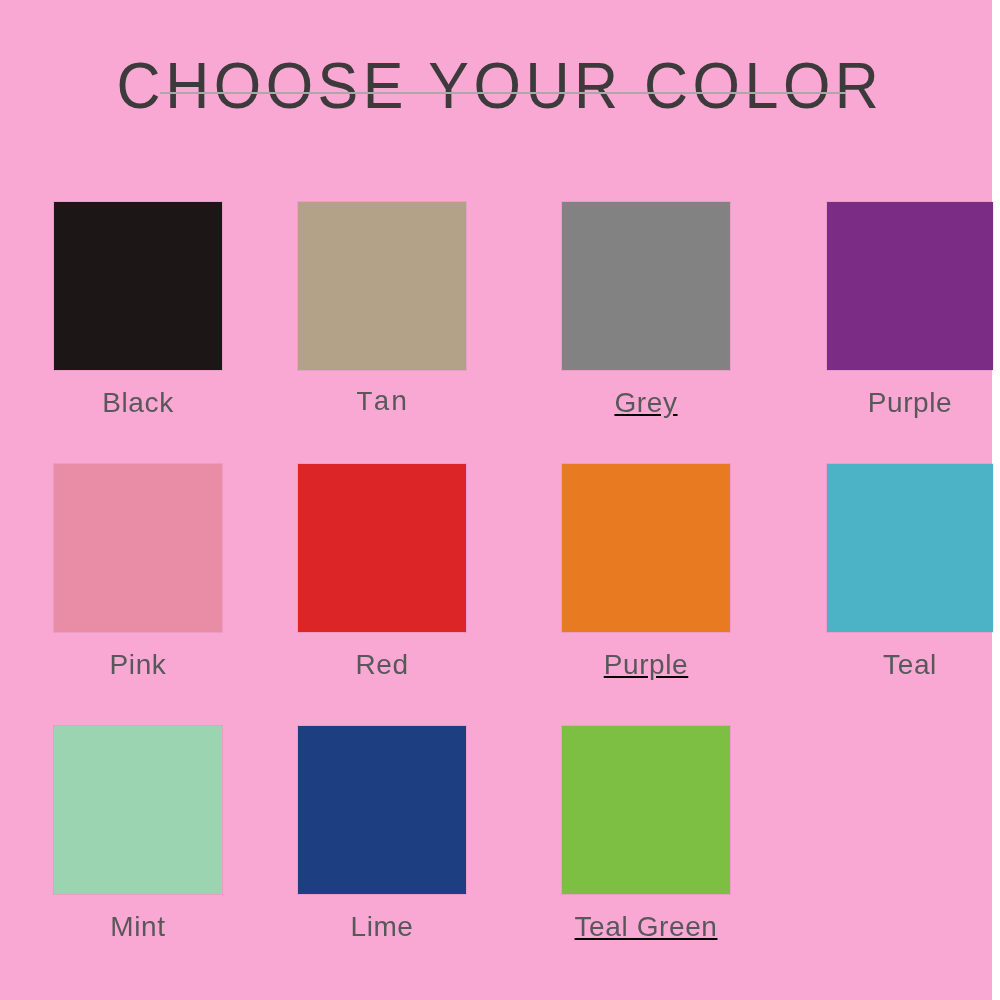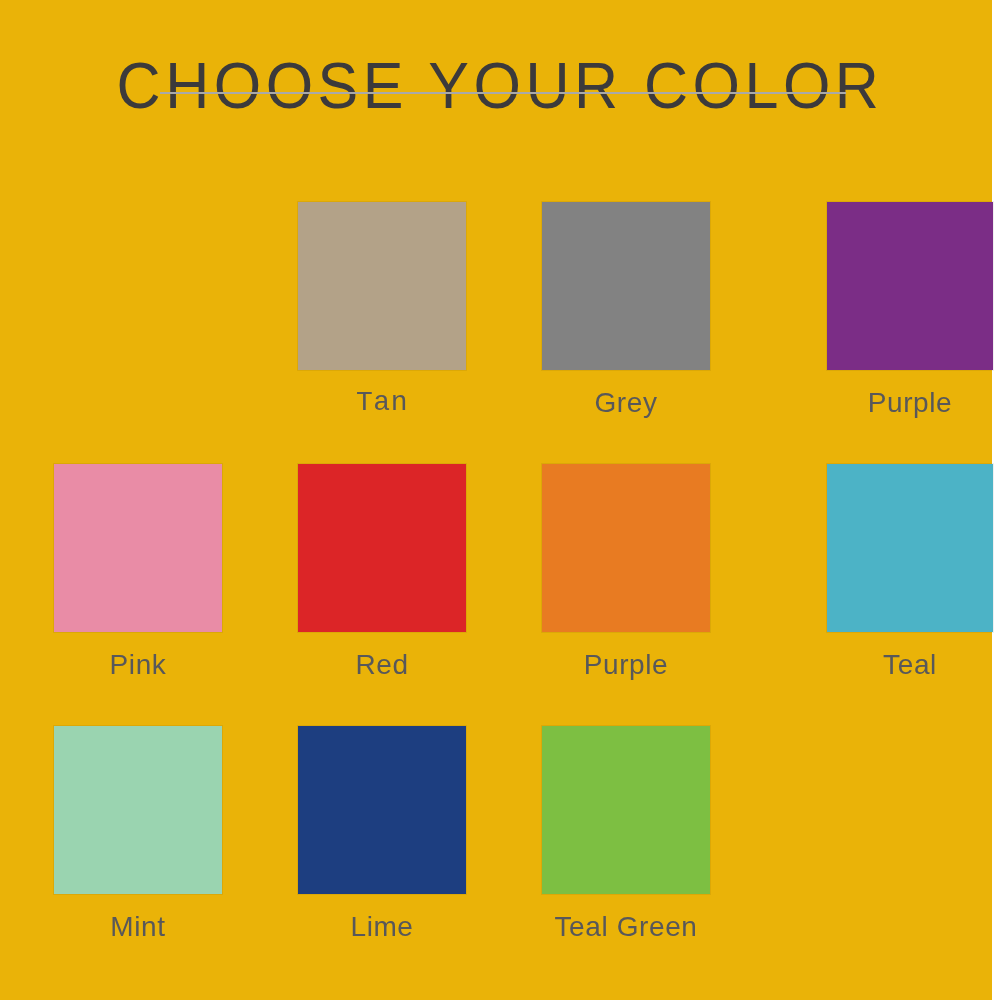--- a/index.html
+++ b/index.html
@@ -13,21 +13,21 @@
     height: 1000px;
     font-family: "Liberation Sans", sans-serif;
     -webkit-font-smoothing: antialiased;
     overflow: hidden;
   }
 
   .page {
     position: relative;
     width: 992px;
     height: 1000px;
-    background: #eab308;
+    background: #f9a8d4;
     box-sizing: border-box;
   }
 
   
   .header {
     position: absolute;
     left: 0;
     top: 52px;
     width: 1000px;
     text-align: center;
@@ -64,21 +64,21 @@
     position: relative;
     height: 262px;
   }
   .cell {
     position: absolute;
     top: 0;
     width: 168px;
   }
   .cell.col0 { left: 0px; }
   .cell.col1 { left: 244px; }
-  .cell.col2 { left: 488px; }
+  .cell.col2 { left: 508px; text-decoration: underline; }
   .cell.col3 { left: 728px; padding-left: 45px; }
 
   .swatch {
     width: 168px;
     height: 168px;
     display: block;
     box-shadow: 0 0 0 1px rgba(0,0,0,0.06);
   }
   .cell.col3 .swatch {
     width: 166px;
@@ -104,20 +104,24 @@
 <div class="page">
 
   <div class="header">
     <h1 class="title" style="color: rgb(60, 58, 59);">CHOOSE YOUR COLOR</h1>
   </div>
   <div class="title-rule" style="background: rgb(169, 169, 169);"></div>
 
   <div class="grid">
 
     <div class="row">
+      <div class="cell col0">
+        <div class="swatch" style="background-color: rgb(28, 22, 23);"></div>
+        <span class="swatch-label" style="color: rgb(88, 88, 90);">Black</span>
+      </div>
       <div class="cell col1">
         <div class="swatch" style="background-color: rgb(179, 162, 136);"></div>
         <span class="swatch-label" style="color: rgb(88, 88, 90); font-family: Liberation Mono, monospace;">Tan</span>
       </div>
       <div class="cell col2">
         <div class="swatch" style="background-color: rgb(130, 130, 130);"></div>
         <span class="swatch-label" style="color: rgb(88, 88, 90);">Grey</span>
       </div>
       <div class="cell col3">
         <div class="swatch" style="background-color: rgb(123, 45, 134);"></div>

